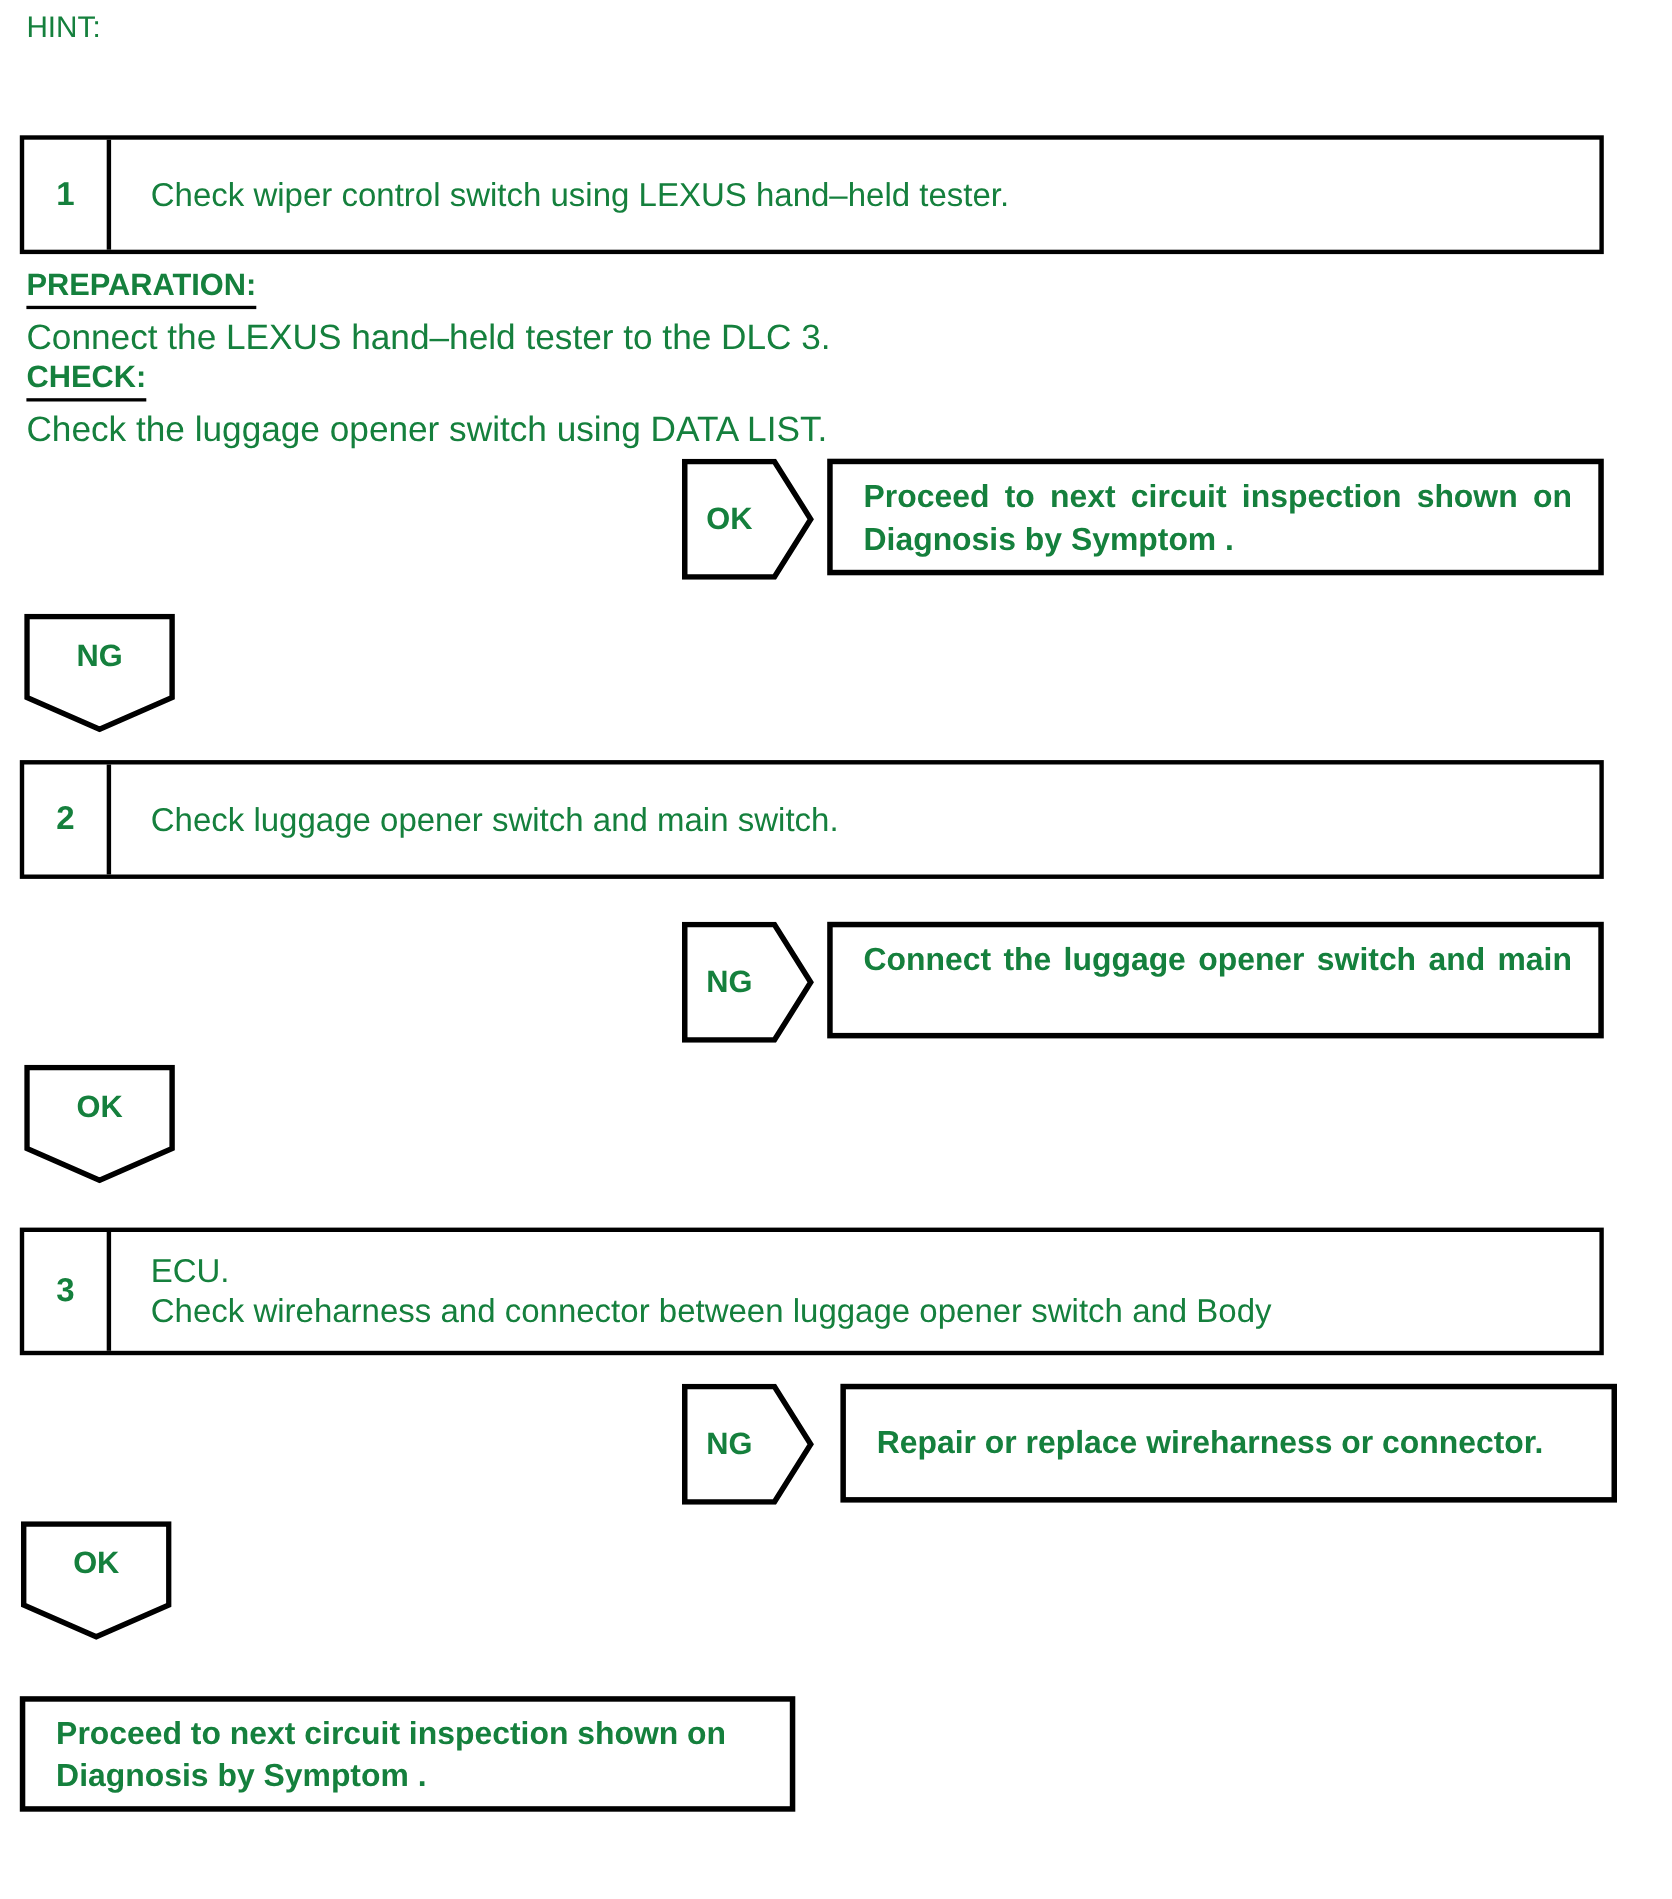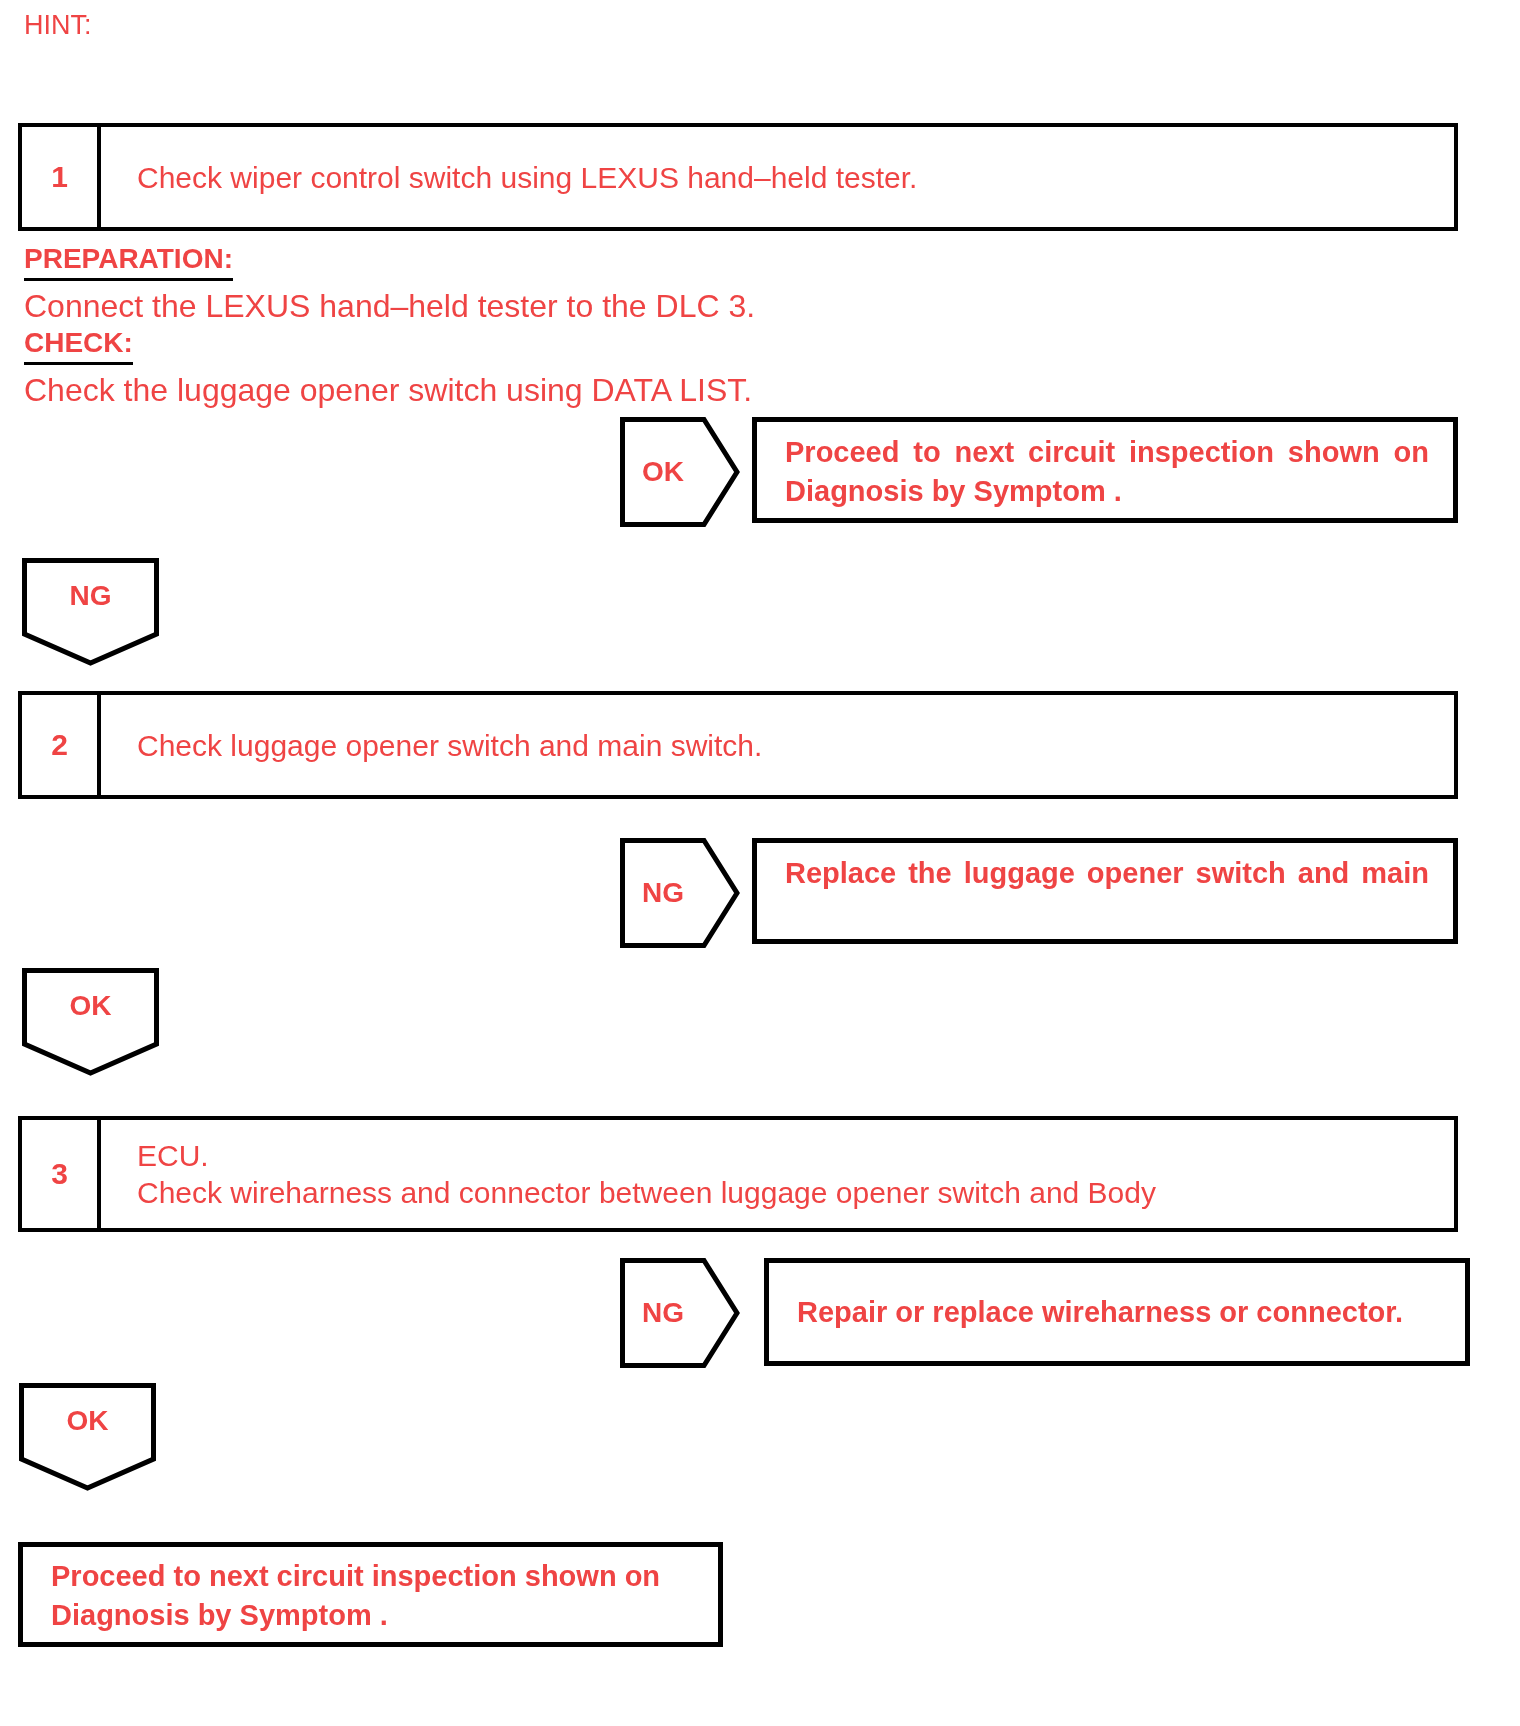--- a/index.html
+++ b/index.html
@@ -1,18 +1,18 @@
 <!DOCTYPE html>
 <html><head>
 <meta charset="utf-8">
 <style>
   html,body{margin:0;padding:0;background:#fff;}
   .page{
     position:relative;width:1520px;height:1726px;background:#ffffff;
-    font-family:"Liberation Sans", sans-serif;color:#ef4444;overflow:hidden;
+    font-family:"Liberation Sans", sans-serif;color:#15803d;overflow:hidden;
   }
   .abs{position:absolute;}
   .hint-label{font-size:27px;font-weight:400;}
   .hint-line{font-size:28px;font-weight:400;white-space:nowrap;}
   .sec-label{font-size:28px;font-weight:700;border-bottom:3px solid #000;padding-bottom:3px;display:inline-block;}
   .sec-text{font-size:32px;font-weight:400;white-space:nowrap;}
 
   .step-box{
     display:flex;border:4px solid #000;background:#fff;box-sizing:border-box;
   }
@@ -97,21 +97,21 @@
     </div>
   </div>
 
   <div class="abs arrow-badge" style="left:620px;top:838px;">
     <svg width="120" height="110" viewBox="0 0 120 110">
       <polygon points="2.5,2.5 84,2.5 117,55 84,107.5 2.5,107.5" fill="#ffffff" stroke="#000000" stroke-width="5"></polygon>
     </svg>
     <span class="arrow-label">NG</span>
   </div>
   <div class="abs result-box" style="left:752px;top:838px;width:706px;height:106px;">
-    <div class="rline just">Replace the luggage opener switch and main</div>
+    <div class="rline just">Connect the luggage opener switch and main</div>
   </div>
 
   <div class="abs down-badge" style="left:22px;top:968px;">
     <svg width="137" height="108" viewBox="0 0 137 108">
       <polygon points="2.5,2.5 134.5,2.5 134.5,76 68.5,105 2.5,76" fill="#ffffff" stroke="#000000" stroke-width="5"></polygon>
     </svg>
     <span class="down-label">OK</span>
   </div>
 
   <div class="abs step-box" style="left:18px;top:1116px;width:1440px;height:116px;">

